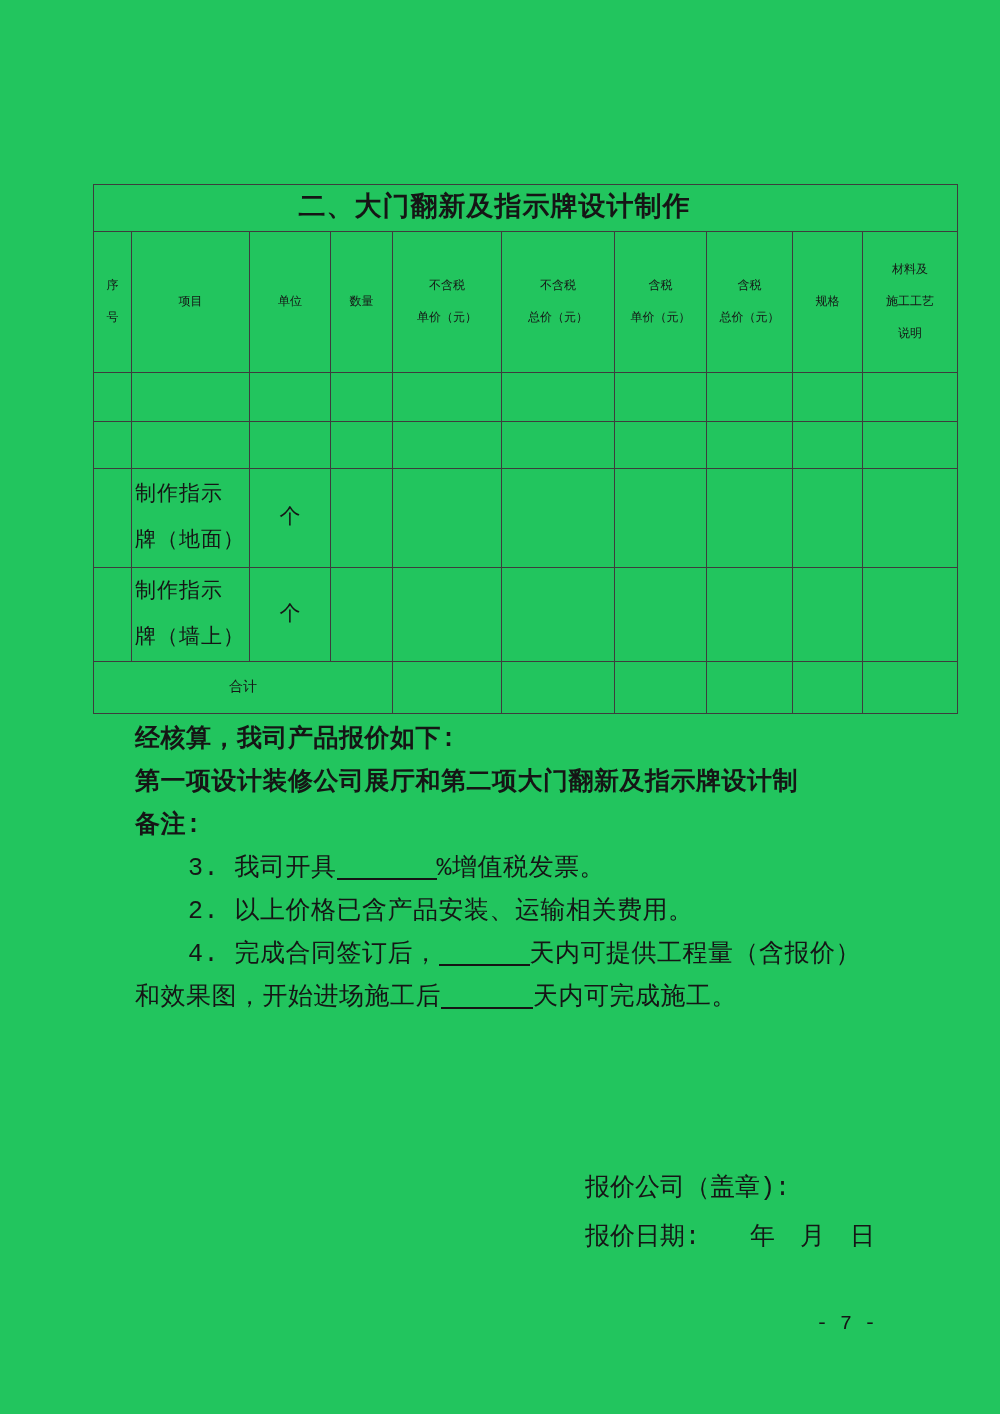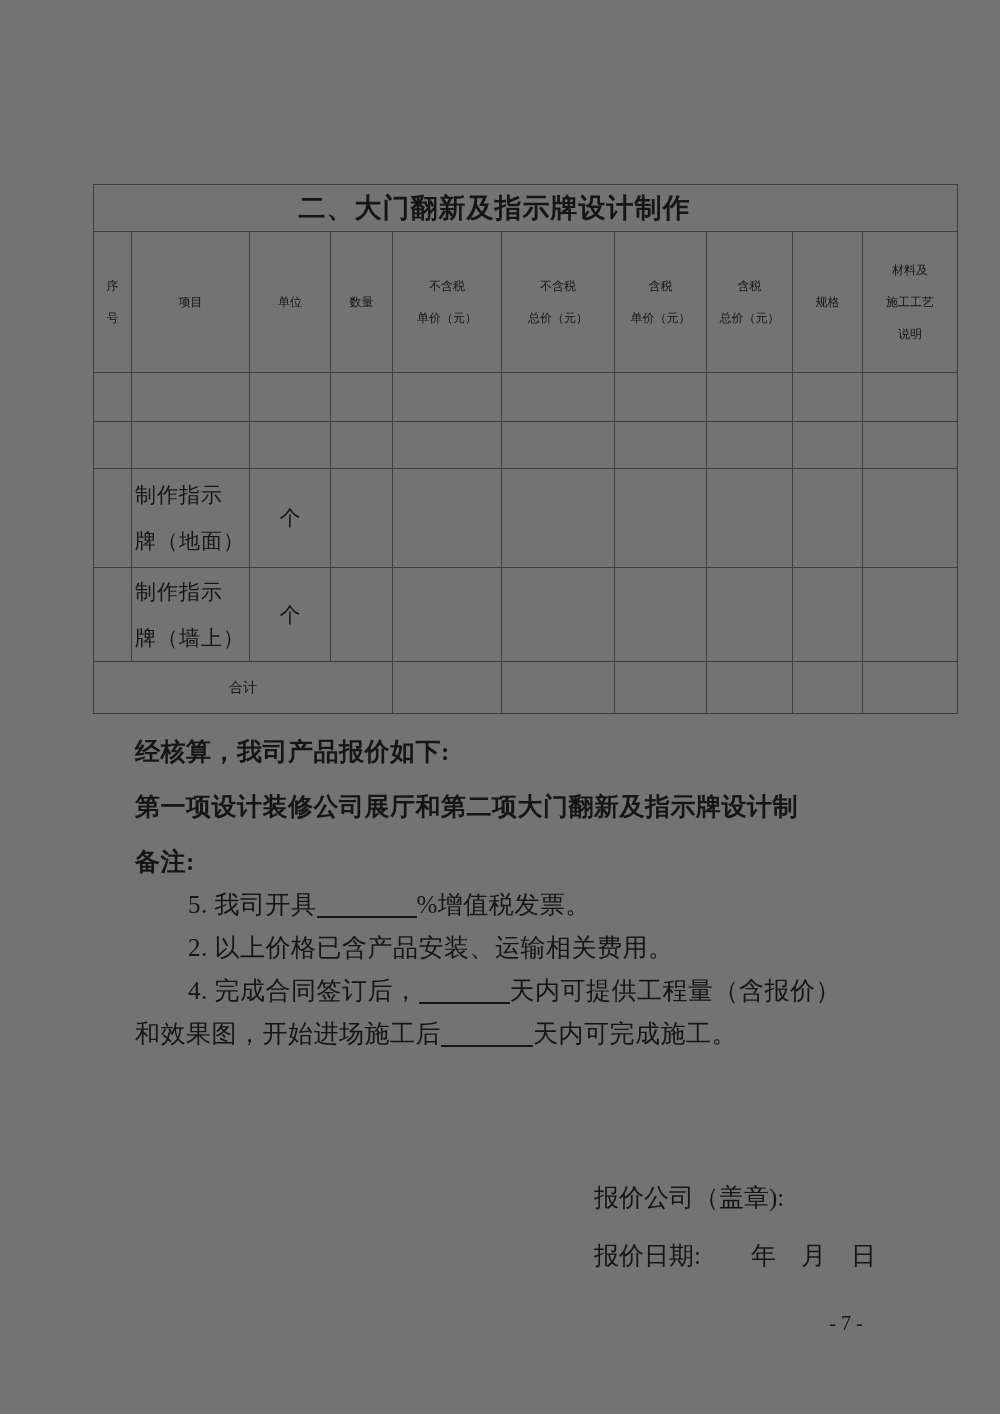--- a/index.html
+++ b/index.html
@@ -1,18 +1,18 @@
 <!DOCTYPE html>
 <html><head>
 <meta charset="utf-8">
 <style>
   html,body{margin:0;padding:0;background:#e8e8e8;}
   .page{
-    position:relative;width:1000px;height:1414px;background:#737373;
-    font-family:Liberation Serif, serif;color:#151515;
+    position:relative;width:1000px;height:1414px;background:#22c55e;
+    font-family:Liberation Mono, monospace;color:#151515;
     margin:0 auto;overflow:hidden;
   }
   
   table.quote-table{
     position:absolute;left:93px;top:184px;width:864px;
     border-collapse:collapse;table-layout:fixed;
   }
   .quote-table td{
     border:1px solid #3d3d3d;padding:0;text-align:center;vertical-align:middle;
     font-size:12px;line-height:32px;white-space:pre-line;overflow:hidden;
@@ -28,34 +28,34 @@
   tr.item-row-b td{height:93px;}
   tr.item-row-a td, tr.item-row-b td{font-size:21px;line-height:46px;}
   td.item-name-cell{text-align:left;padding-left:3px;letter-spacing:1px;}
   tr.total-row td{height:51px;font-size:14px;line-height:51px;}
   
   .body-text{
     position:absolute;left:135px;top:718px;width:748px;
     font-size:25px;line-height:43px;letter-spacing:0.5px;
   }
   .body-text p{margin:0;white-space:nowrap;}
-  p.b{font-weight:bold;margin-top:12px;}
+  p.b{font-weight:bold;}
   p.note{padding-left:53px;}
   .blank{
     display:inline-block;border-bottom:2px solid #151515;
     height:0.9em;margin-bottom:-5px;
   }
   .blank-amount{width:136px;margin-left:10px;margin-right:26px;}
   .gap-daxie{display:inline-block;width:142px;}
   .blank-n1{width:100px;}
   .blank-n3{width:91px;}
   .blank-n3b{width:92px;}
   
   .signature{position:absolute;left:578px;top:1161px;font-size:25px;line-height:42px;}
-  .signature p{margin:16px;white-space:pre;}
+  .signature p{margin:7px;white-space:pre;}
   
   .page-number{position:absolute;left:806px;top:1312px;width:80px;text-align:center;font-size:20px;}
 </style>
 </head>
 <body>
 
 <div class="page">
 
   <table class="quote-table">
     <colgroup>
@@ -152,21 +152,21 @@
         <td></td>
         <td></td>
       </tr>
     </tbody>
   </table>
 
   <div class="body-text">
     <p class="b"><span>经核算，我司产品报价如下:</span></p>
     <p class="b"><span>第一项设计装修公司展厅和第二项大门翻新及指示牌设计制</span></p>
     <p class="b"><span>备注:</span></p>
-    <p class="note"><span>5. 我司开具</span><span class="blank blank-n1"></span><span>%增值税发票。</span></p>
+    <p class="note"><span>3. 我司开具</span><span class="blank blank-n1"></span><span>%增值税发票。</span></p>
     <p class="note"><span>2. 以上价格已含产品安装、运输相关费用。</span></p>
     <p class="note"><span>4. 完成合同签订后，</span><span class="blank blank-n3"></span><span>天内可提供工程量（含报价）</span></p>
     <p><span>和效果图，开始进场施工后</span><span class="blank blank-n3b"></span><span>天内可完成施工。</span></p>
   </div>
 
   <div class="signature">
     <p>报价公司（盖章):</p>
     <p>报价日期:　　年　月　日</p>
   </div>
 

